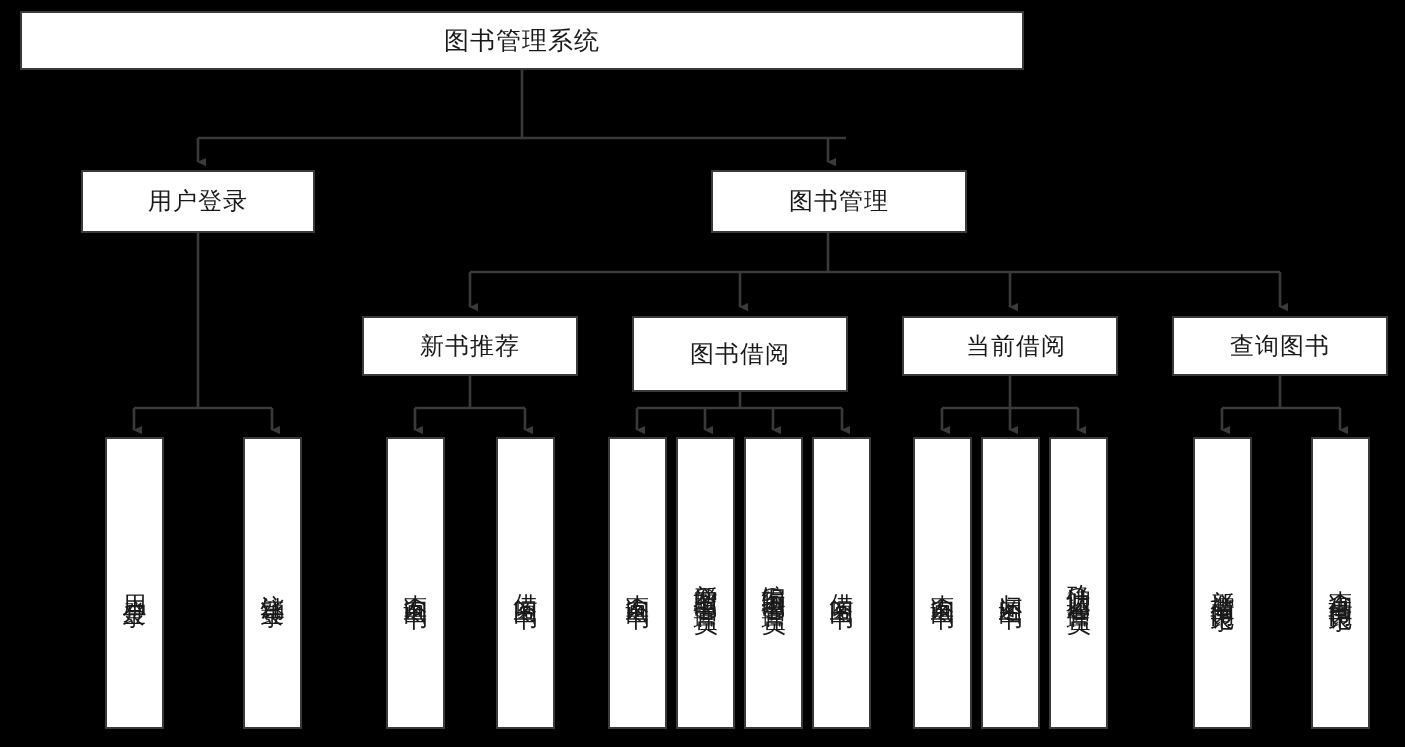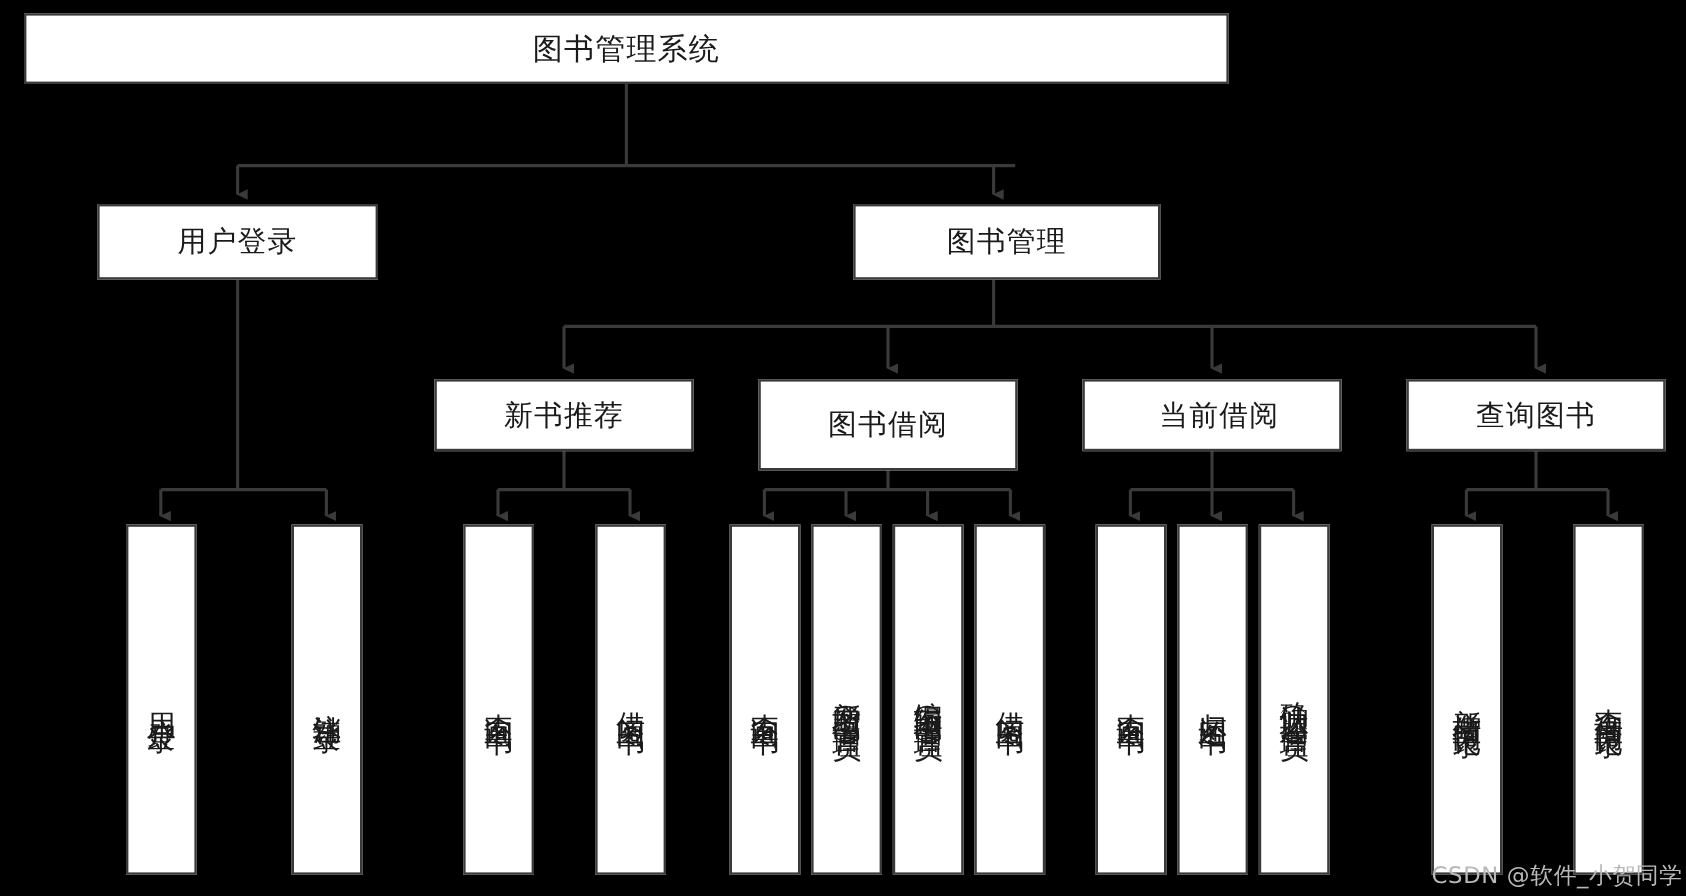--- a/index.html
+++ b/index.html
@@ -180,15 +180,14 @@
     <span class="vtext">确认归还（管理员）</span>
   </div>
 
   <div class="node leaf" style="left:1193px; top:437px; width:59px; height:292px;">
     <span class="vtext">新增借阅记录</span>
   </div>
   <div class="node leaf" style="left:1311px; top:437px; width:59px; height:292px;">
     <span class="vtext">查询借阅记录</span>
   </div>
 
-  <div class="watermark" style="left:1193px; top:717px;">CSDN @软件_小贺同学</div>
 
 </div>
 
 </body></html>

